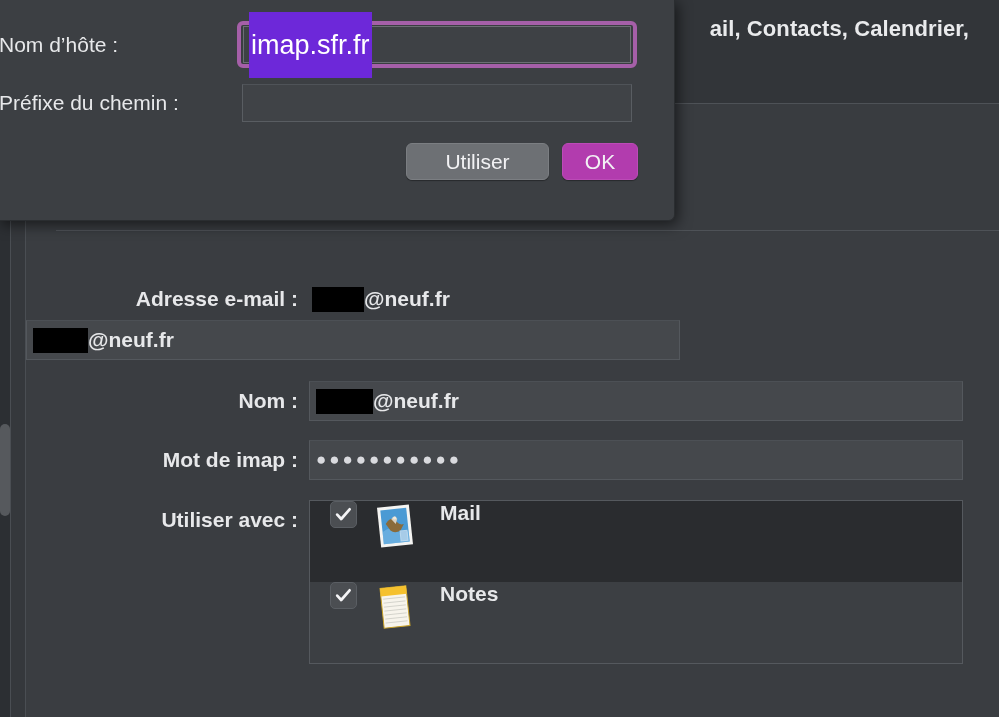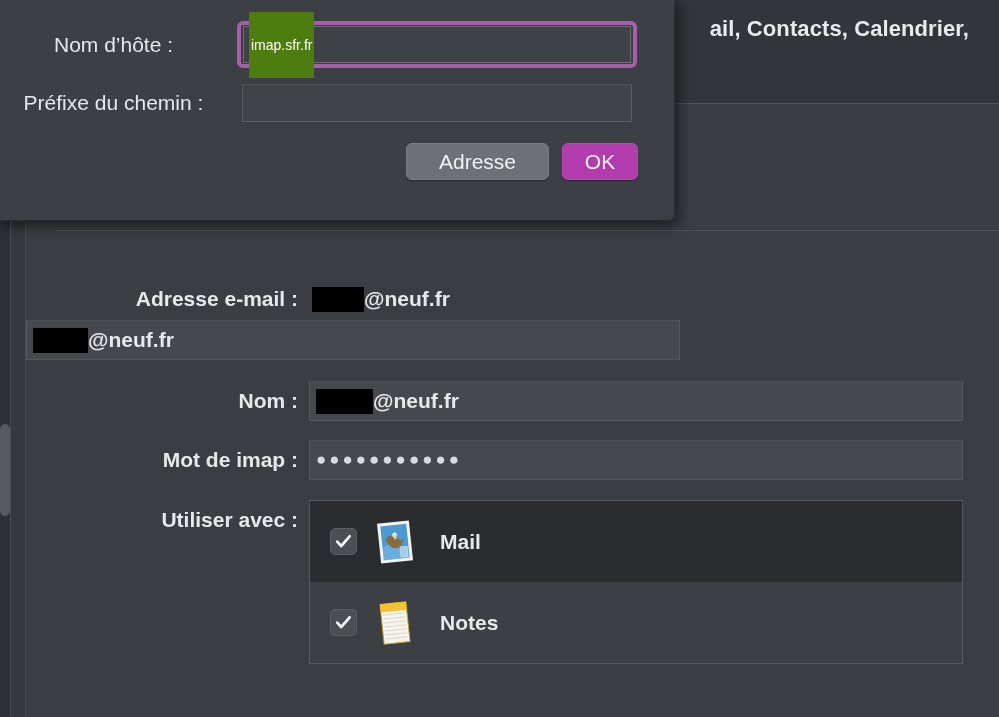--- a/index.html
+++ b/index.html
@@ -153,21 +153,20 @@
 
   
   .use-list {
     width: 654px;
     background: #3c3f43;
     border: 1px solid #55595e;
   }
   .use-row {
     height: 81px;
     display: flex;
-    align-items: center;
     padding-left: 20px;
   }
   .use-row.alt { background: #2a2c2f; }
 
   .checkbox {
     width: 27px; height: 27px;
     border-radius: 5px;
     background: #4b4e52;
     border: 1px solid #5a5e63;
     display: flex;
@@ -207,21 +206,21 @@
   .sheet-row {
     position: absolute;
     display: flex;
     align-items: center;
   }
   #sheet-row-host { left: 0; top: 22px; }
   #sheet-row-path { left: 0; top: 85px; }
 
   .sheet-label {
     width: 238px;
-    text-align: center;
+    text-align: left;
     padding-right: 9px;
     color: #e7e8ea;
     font-size: 21px;
     white-space: nowrap;
   }
 
   .sheet-input-focus {
     width: 400px;
     height: 47px;
     border-radius: 6px;
@@ -234,23 +233,23 @@
   .sheet-input-focus .inner {
     width: 100%;
     height: 37px;
     border: 1px solid #6c6f74;
     background: #3e4145;
     display: flex;
     align-items: center;
     padding-left: 5px;
   }
   .sel-text {
-    background: #4d7c0f;
+    background: #6d28d9;
     color: #ffffff;
-    font-size: 14px;
+    font-size: 27px;
     line-height: 28px;
     padding: 19px 2px;
     white-space: nowrap;
   }
 
   .sheet-input {
     width: 390px;
     height: 38px;
     border: 1px solid #595d62;
     border-top-color: #4f5358;
@@ -414,18 +413,18 @@
     </div>
 
     <div class="sheet-row" id="sheet-row-path">
       <div class="sheet-label">Préfixe du chemin :</div>
       <div class="sheet-input">
         <span></span>
       </div>
     </div>
 
     <div class="sheet-buttons">
-      <div class="btn btn-cancel">Adresse</div>
+      <div class="btn btn-cancel">Utiliser</div>
       <div class="btn btn-ok">OK</div>
     </div>
   </div>
 
 </div>
 
 </body></html>

